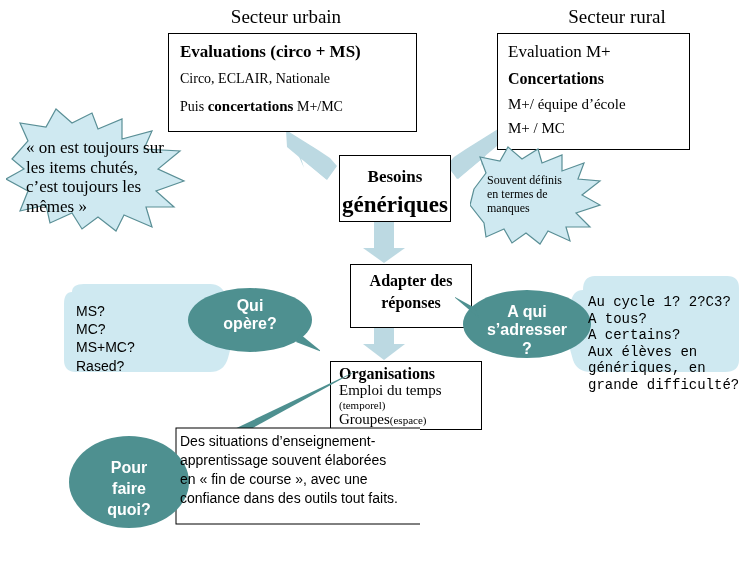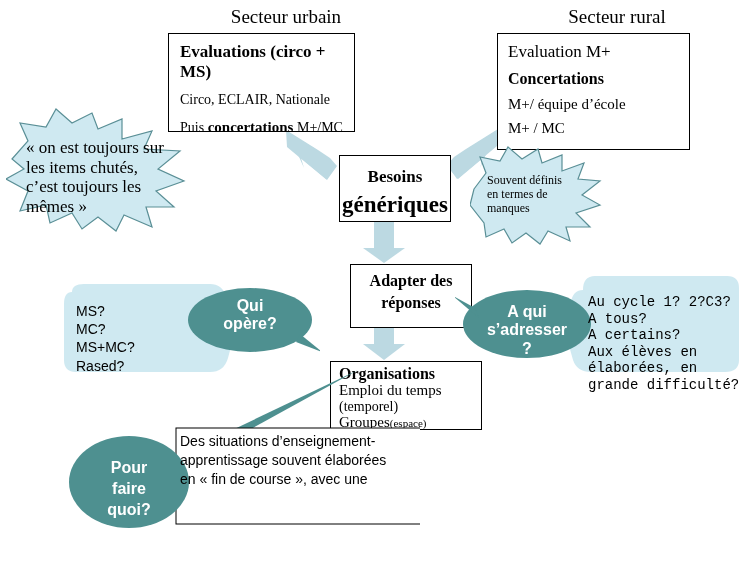--- a/index.html
+++ b/index.html
@@ -97,21 +97,21 @@
       <rect class="arrow-blue" x="374" y="222" width="20" height="28"></rect>
       <polygon class="arrow-blue" points="363,248 405,248 384,263"></polygon>
     </g>
 
     <g>
       <rect class="arrow-blue" x="374" y="316" width="20" height="32"></rect>
       <polygon class="arrow-blue" points="363,344 405,344 384,360"></polygon>
     </g>
   </svg>
 
-  <div class="abs box" style="left:168px; top:33px; width:187px; height:99px;">
+  <div class="abs box" style="left:168px; top:33px; width:249px; height:99px;">
     <div class="box-inner" style="padding:8px 11px;">
       <div class="b" style="font-size:17px; line-height:1.2;">Evaluations (circo + MS)</div>
       <div style="font-size:14px; margin-top:9px;">Circo, ECLAIR, Nationale</div>
       <div style="font-size:14px; margin-top:11px;">
         <span>Puis </span><span class="b" style="font-size:15px;">concertations</span><span> M+/MC</span>
       </div>
     </div>
   </div>
 
   <div class="abs box" style="left:497px; top:33px; width:193px; height:117px;">
@@ -136,21 +136,21 @@
       <div class="b" style="font-size:16px; line-height:1.35;">réponses</div>
     </div>
   </div>
 
   <div class="abs box" style="left:330px; top:361px; width:152px; height:69px;">
     <div style="padding:3px 8px;">
       <div class="b" style="font-size:16px;">Organisations</div>
       <div style="font-size:15px; line-height:1.05;">
         <span>Emploi du temps</span>
       </div>
-      <div style="font-size:14px; line-height:1.1;">(temporel)</div>
+      <div style="font-size:11px; line-height:1.1;">(temporel)</div>
       <div style="font-size:15px; line-height:1.1;">
         <span>Groupes</span><span style="font-size:11px;">(espace)</span>
       </div>
     </div>
   </div>
 
   <svg class="abs star-shape" style="left:6px; top:107px; width:180px; height:125px;" viewBox="0 0 180 125">
     <polygon points="6,52 22,34 14,16 40,20 50,2 66,16 86,6 92,22 116,12 116,32 146,24 138,42
                      174,44 152,62 178,74 150,84 168,100 140,100 146,120 118,108 110,124 92,110
                      76,122 66,106 44,116 40,98 14,104 22,84 0,72 18,62" fill="#cfe9f1" stroke="#5a8f96" stroke-width="1.2"></polygon>
@@ -200,41 +200,42 @@
 
     <ellipse cx="72" cy="56" rx="64" ry="34" fill="#4e9090"></ellipse>
 
     <polygon points="20,40 -2,28 24,50" fill="#4e9090"></polygon>
   </svg>
   <div class="serif-text" style="left:588px; top:294px; width:160px; font-size:14px;">
     <div>Au cycle 1? 2?C3?</div>
     <div>A tous?</div>
     <div>A certains?</div>
     <div>Aux élèves en</div>
-    <div>élaborées, en</div>
+    <div>génériques, en</div>
     <div>grande difficulté?</div>
   </div>
   <div class="oval-label" style="left:467px; top:303px; width:120px; font-size:16px;">
     <div>A qui</div>
     <div>s’adresser</div>
     <div>?</div>
   </div>
 
   <svg class="abs" style="left:60px; top:340px; width:360px; height:220px;" viewBox="0 0 360 220">
 
     <polygon points="120,128 298,30 126,112" fill="#4e9090"></polygon>
 
     <rect x="116" y="88" width="298" height="96" fill="#ffffff" stroke="#000000" stroke-width="1"></rect>
 
     <ellipse cx="69" cy="142" rx="60" ry="46" fill="#4e9090"></ellipse>
   </svg>
   <div class="pale-text" style="left:180px; top:432px; width:290px; font-size:14px; line-height:1.35;">
     <div>Des situations d’enseignement-</div>
     <div>apprentissage souvent élaborées</div>
     <div>en « fin de course », avec une</div>
+    <div>confiance dans des outils tout faits.</div>
   </div>
   <div class="oval-label" style="left:69px; top:458px; width:120px; font-size:16px; line-height:1.3;">
     <div>Pour</div>
     <div>faire</div>
     <div>quoi?</div>
   </div>
 
 </div>
 
 </body></html>

